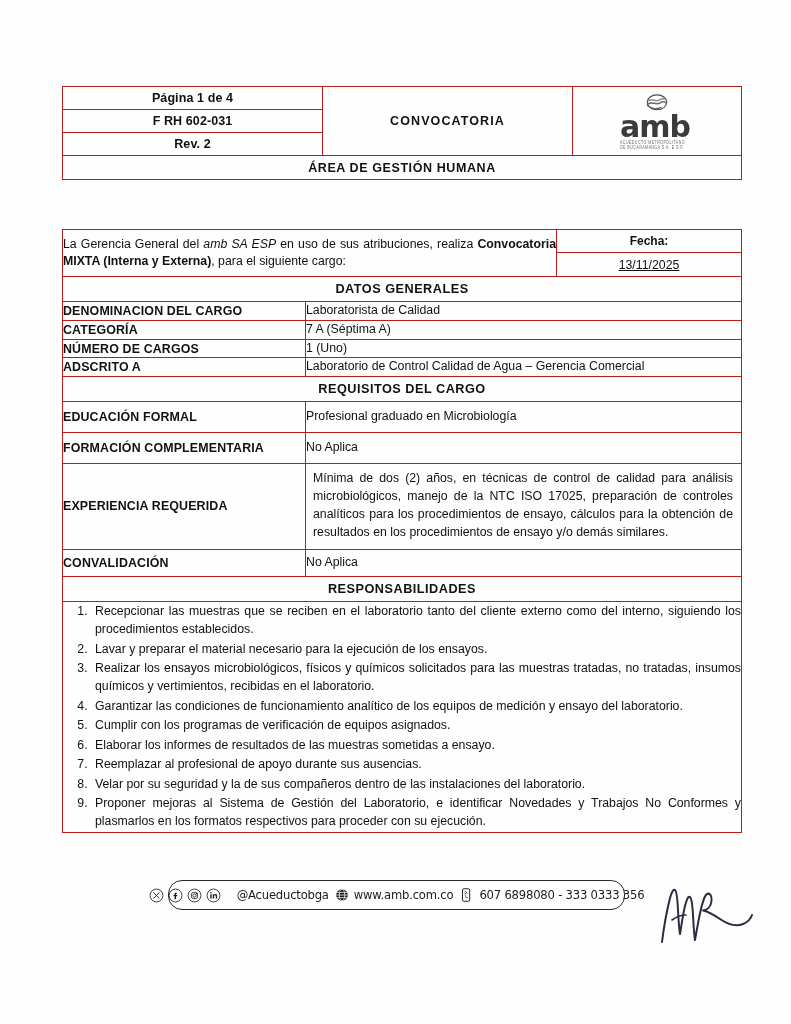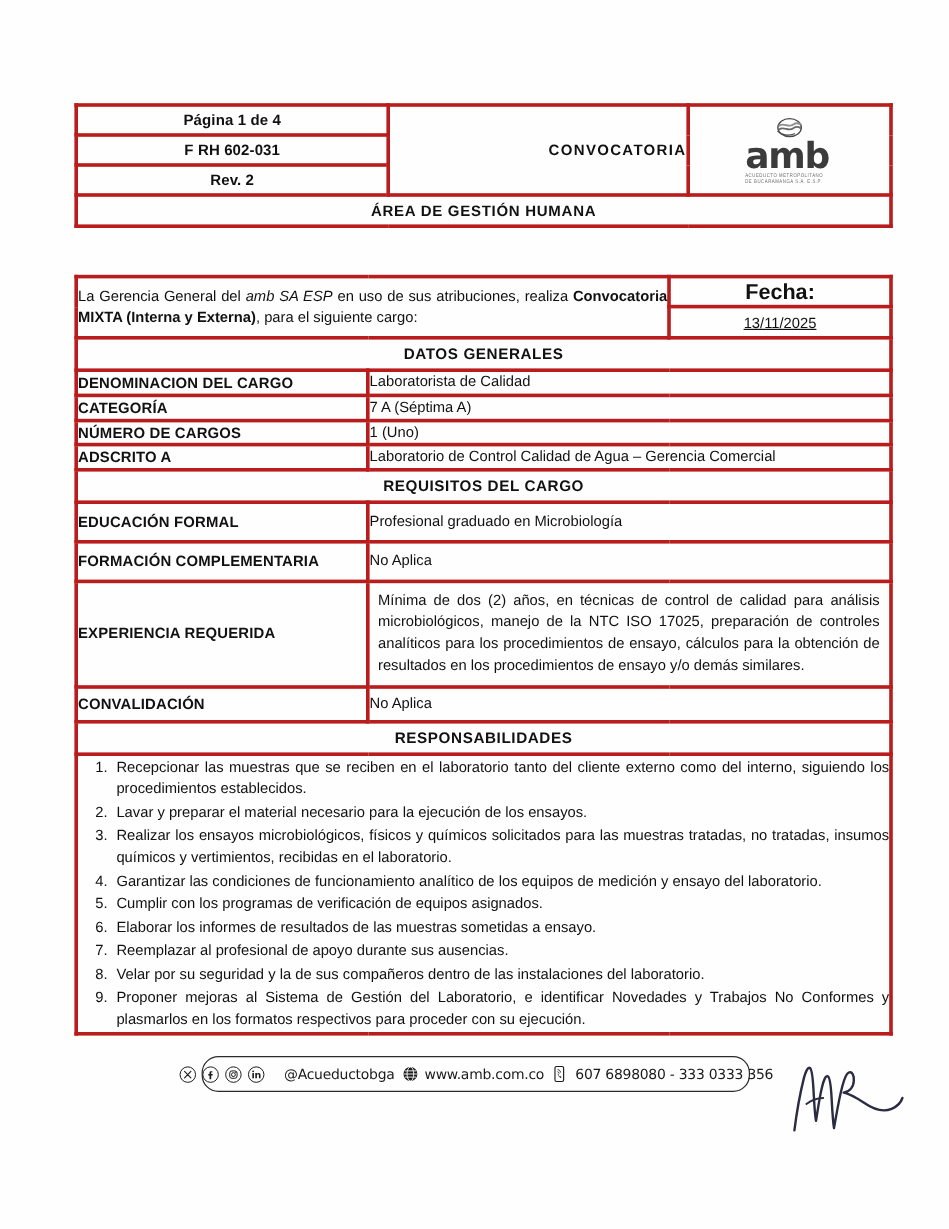--- a/index.html
+++ b/index.html
@@ -24,41 +24,41 @@
     background: #fefefe;
   }
 
   
   .doc-table {
     border-collapse: collapse;
     table-layout: fixed;
     width: 679px;
   }
   .doc-table td {
-    border: 3px solid #b91c1c;
+    border: 1px solid #b91c1c;
     padding: 0;
     vertical-align: middle;
   }
 
   
   .header-wrap {
     position: absolute;
     left: 62px;
     top: 86px;
     width: 679px;
   }
   .hdr-cell {
     text-align: center;
     font-weight: bold;
     font-size: 12.5px;
     height: 22px;
     letter-spacing: .1px;
   }
   .hdr-title {
-    text-align: right;
+    text-align: center;
     font-weight: bold;
     font-size: 12.5px;
     letter-spacing: 1.1px;
   }
   .hdr-logo-cell {
     text-align: center;
     padding: 2px 0;
   }
   .hdr-area {
     text-align: center;
@@ -116,21 +116,21 @@
     padding: 5px 7px 6px 7px;
     font-size: 12.3px;
     line-height: 1.42;
     text-align: justify;
   }
   .intro-cell .b { font-weight: bold; }
   .intro-cell .i { font-style: italic; }
   .fecha-lbl {
     text-align: center;
     font-weight: bold;
-    font-size: 18px;
+    font-size: 12px;
     height: 22px;
   }
   .fecha-val {
     text-align: center;
     font-size: 12.3px;
     height: 23px;
     text-decoration: underline;
   }
   .section-head {
     text-align: center;

